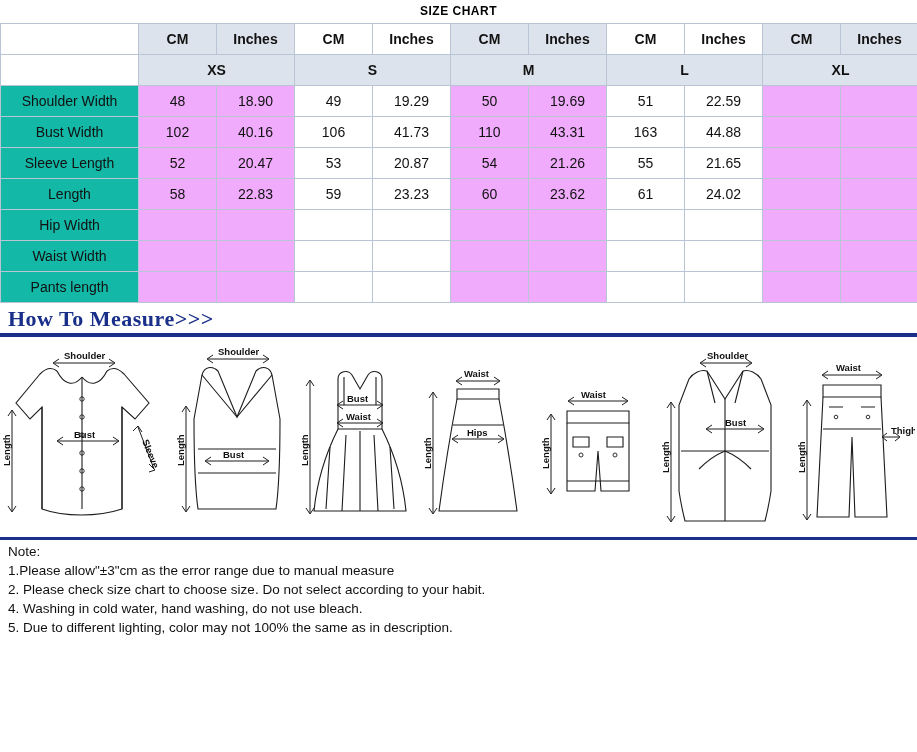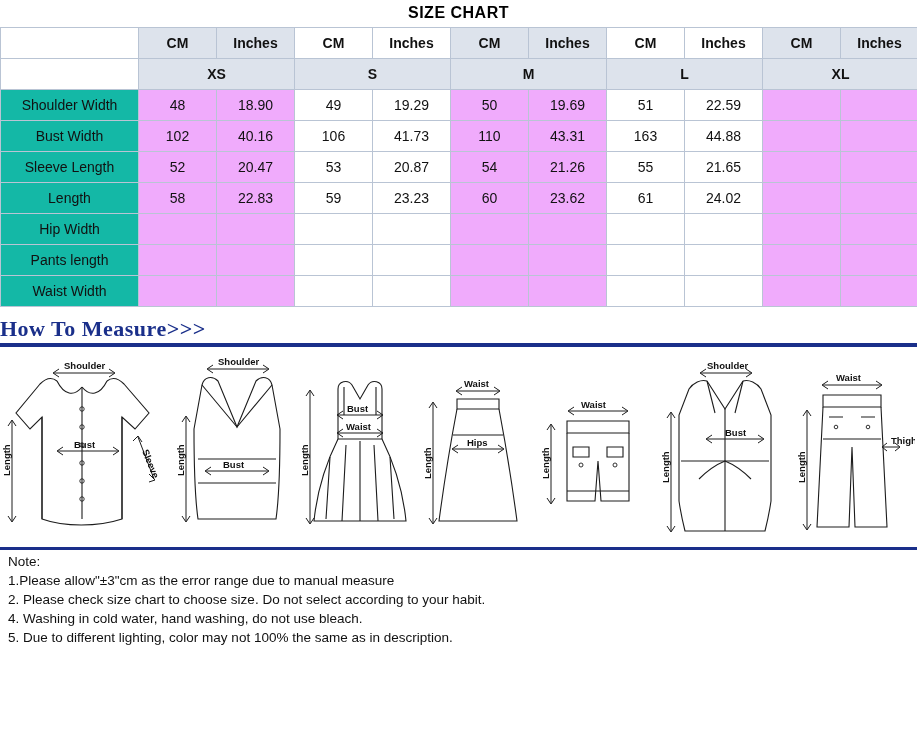--- a/index.html
+++ b/index.html
@@ -14,21 +14,21 @@
     color: #111111;
     overflow: hidden;
   }
   .page {
     position: relative;
     width: 917px;
     height: 752px;
   }
   .chart-title {
     text-align: center;
-    font-size: 16px;
+    font-size: 12px;
     font-weight: bold;
     letter-spacing: 0.5px;
     padding: 4px 0 5px 0;
     color: #000000;
   }
   table.size-chart {
     width: 917px;
     border-collapse: collapse;
     table-layout: fixed;
   }
@@ -58,21 +58,22 @@
   }
   td.unit-head {
     font-weight: bold;
     font-size: 14px;
     height: 30px;
   }
   td.unit-head.shade { background: #dde3ec; }
   td.corner { background: #ffffff; border-left: none; }
 
   .measure-bar {
-    margin-top: 8px;
+    margin-top: 2px;
+    padding-left: 8px;
     height: 28px;
     display: flex;
     align-items: center;
   }
   .measure-title {
     color: #1a2f8a;
     font-family: "Liberation Serif", serif;
     font-weight: bold;
     font-size: 22px;
     letter-spacing: 0.5px;
@@ -216,35 +217,35 @@
         <td></td>
         <td class="shade"></td>
         <td class="shade"></td>
         <td></td>
         <td></td>
         <td class="shade"></td>
         <td class="shade"></td>
       </tr>
 
       <tr>
+        <td class="rowlabel">Waist Width</td>
+        <td class="shade"></td>
+        <td class="shade"></td>
+        <td></td>
+        <td></td>
+        <td class="shade"></td>
+        <td class="shade"></td>
+        <td></td>
+        <td></td>
+        <td class="shade"></td>
+        <td class="shade"></td>
+      </tr>
+
+      <tr>
         <td class="rowlabel">Pants length</td>
-        <td class="shade"></td>
-        <td class="shade"></td>
-        <td></td>
-        <td></td>
-        <td class="shade"></td>
-        <td class="shade"></td>
-        <td></td>
-        <td></td>
-        <td class="shade"></td>
-        <td class="shade"></td>
-      </tr>
-
-      <tr>
-        <td class="rowlabel">Waist Width</td>
         <td class="shade"></td>
         <td class="shade"></td>
         <td></td>
         <td></td>
         <td class="shade"></td>
         <td class="shade"></td>
         <td></td>
         <td></td>
         <td class="shade"></td>
         <td class="shade"></td>

